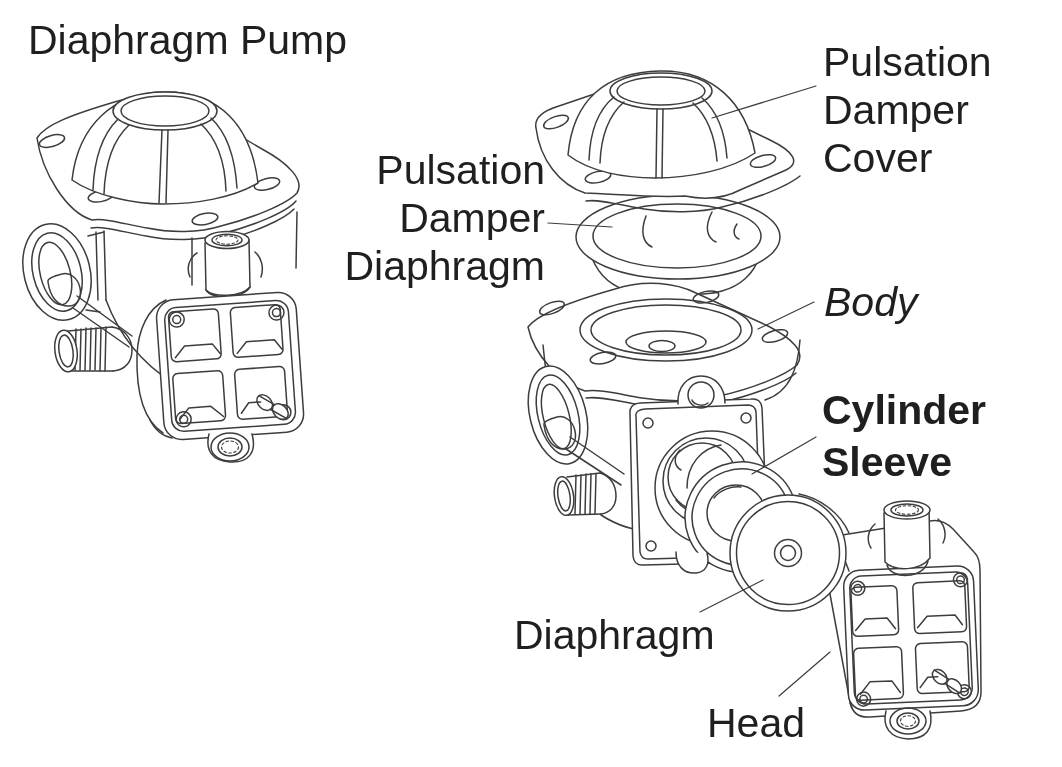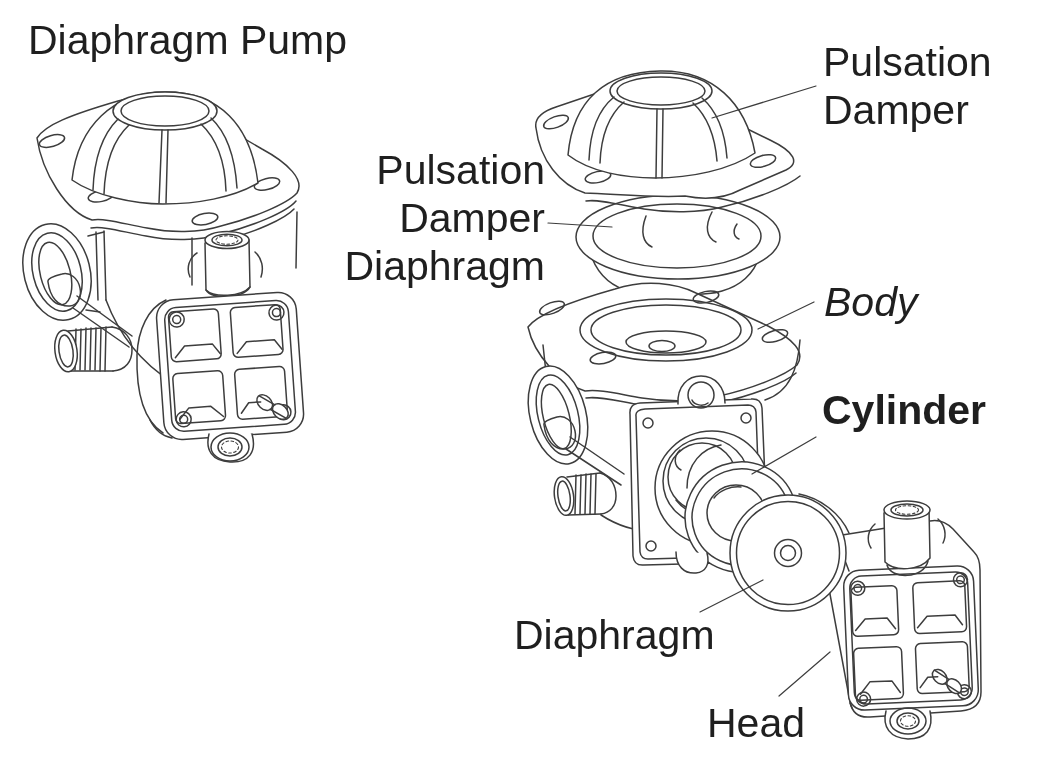--- a/index.html
+++ b/index.html
@@ -297,34 +297,36 @@
     <path class="ld" d="M 700 612 L 763 580"></path>
     <path class="ld" d="M 779 696 L 830 652"></path>
   </g>
 </svg>
 
   <div class="label" style="left:28px;top:16px;">Diaphragm Pump</div>
 
   <div class="label" style="left:823px;top:38px;">
     <div>Pulsation</div>
     <div>Damper</div>
+    <div>Cover</div>
   </div>
 
   <div class="label right" style="left:300px;top:146px;width:245px;">
     <div>Pulsation</div>
     <div>Damper</div>
     <div>Diaphragm</div>
   </div>
 
   <div class="label" style="left:824px;top:278px;font-style:italic;">
     <div>Body</div>
   </div>
 
   <div class="label" style="left:822px;top:384px;line-height:52px;font-weight:bold;">
     <div>Cylinder</div>
+    <div>Sleeve</div>
   </div>
 
   <div class="label" style="left:514px;top:611px;">
     <div>Diaphragm</div>
   </div>
 
   <div class="label" style="left:707px;top:699px;">
     <div>Head</div>
   </div>
 

